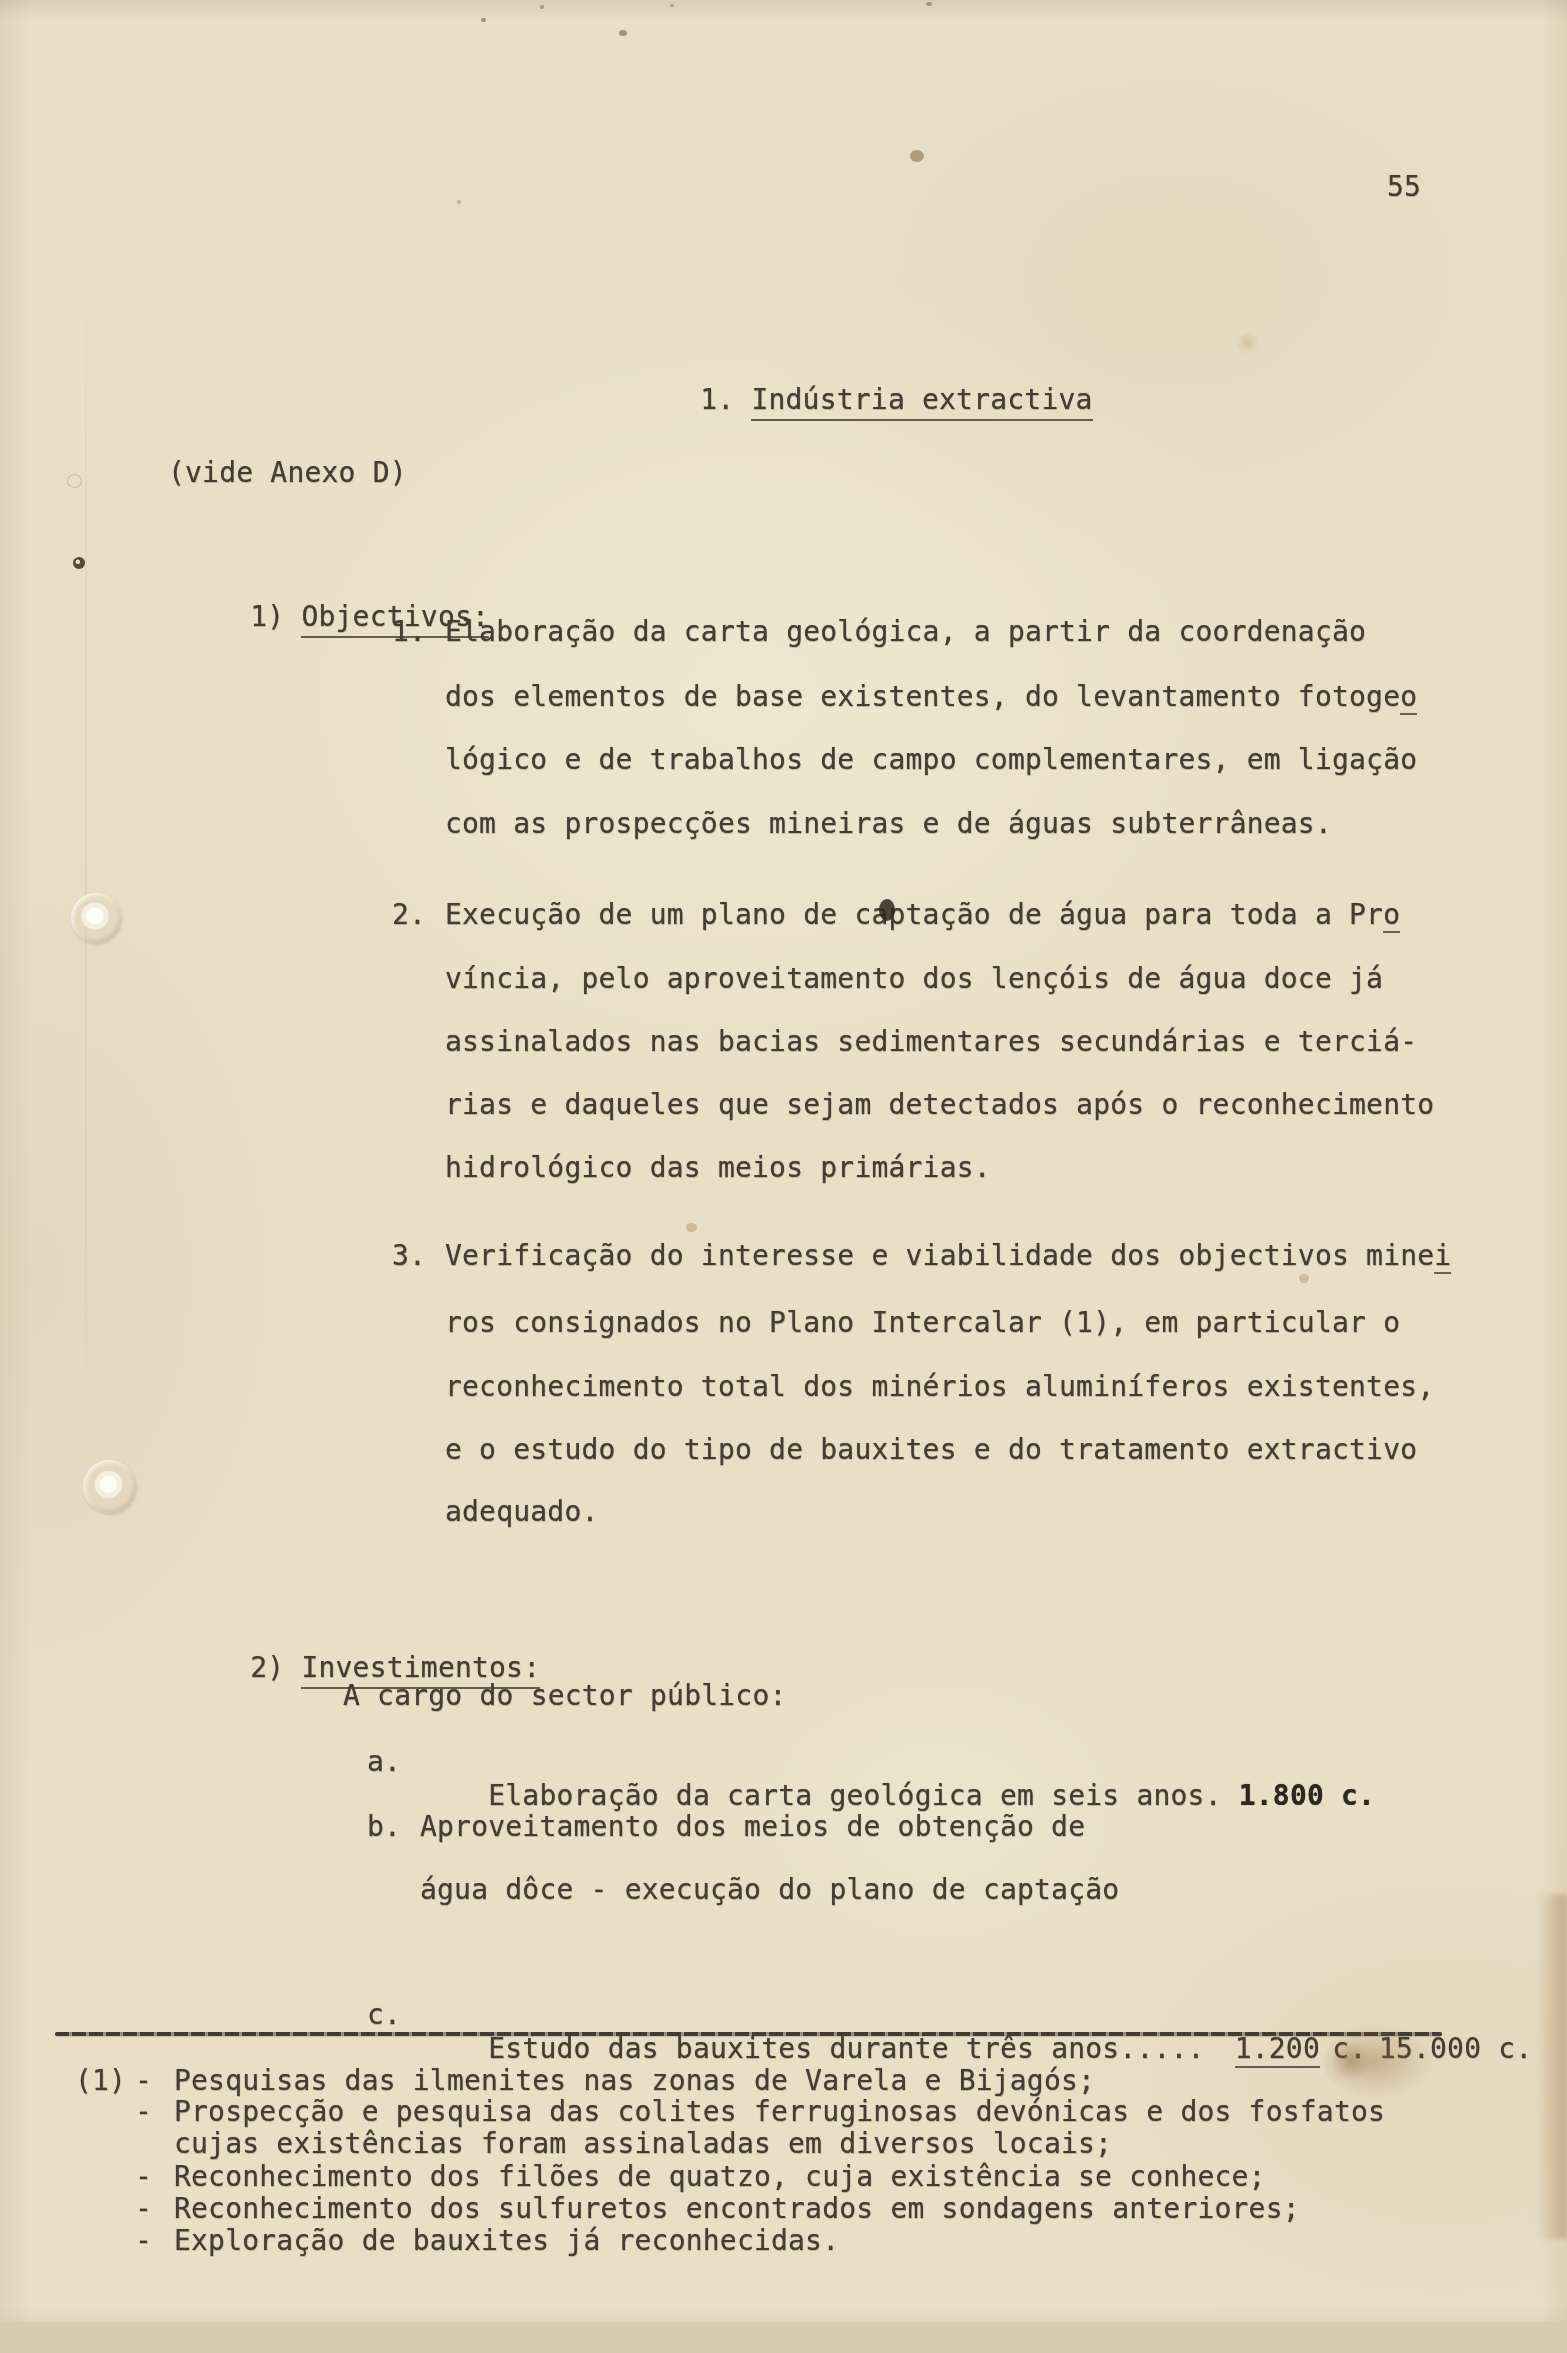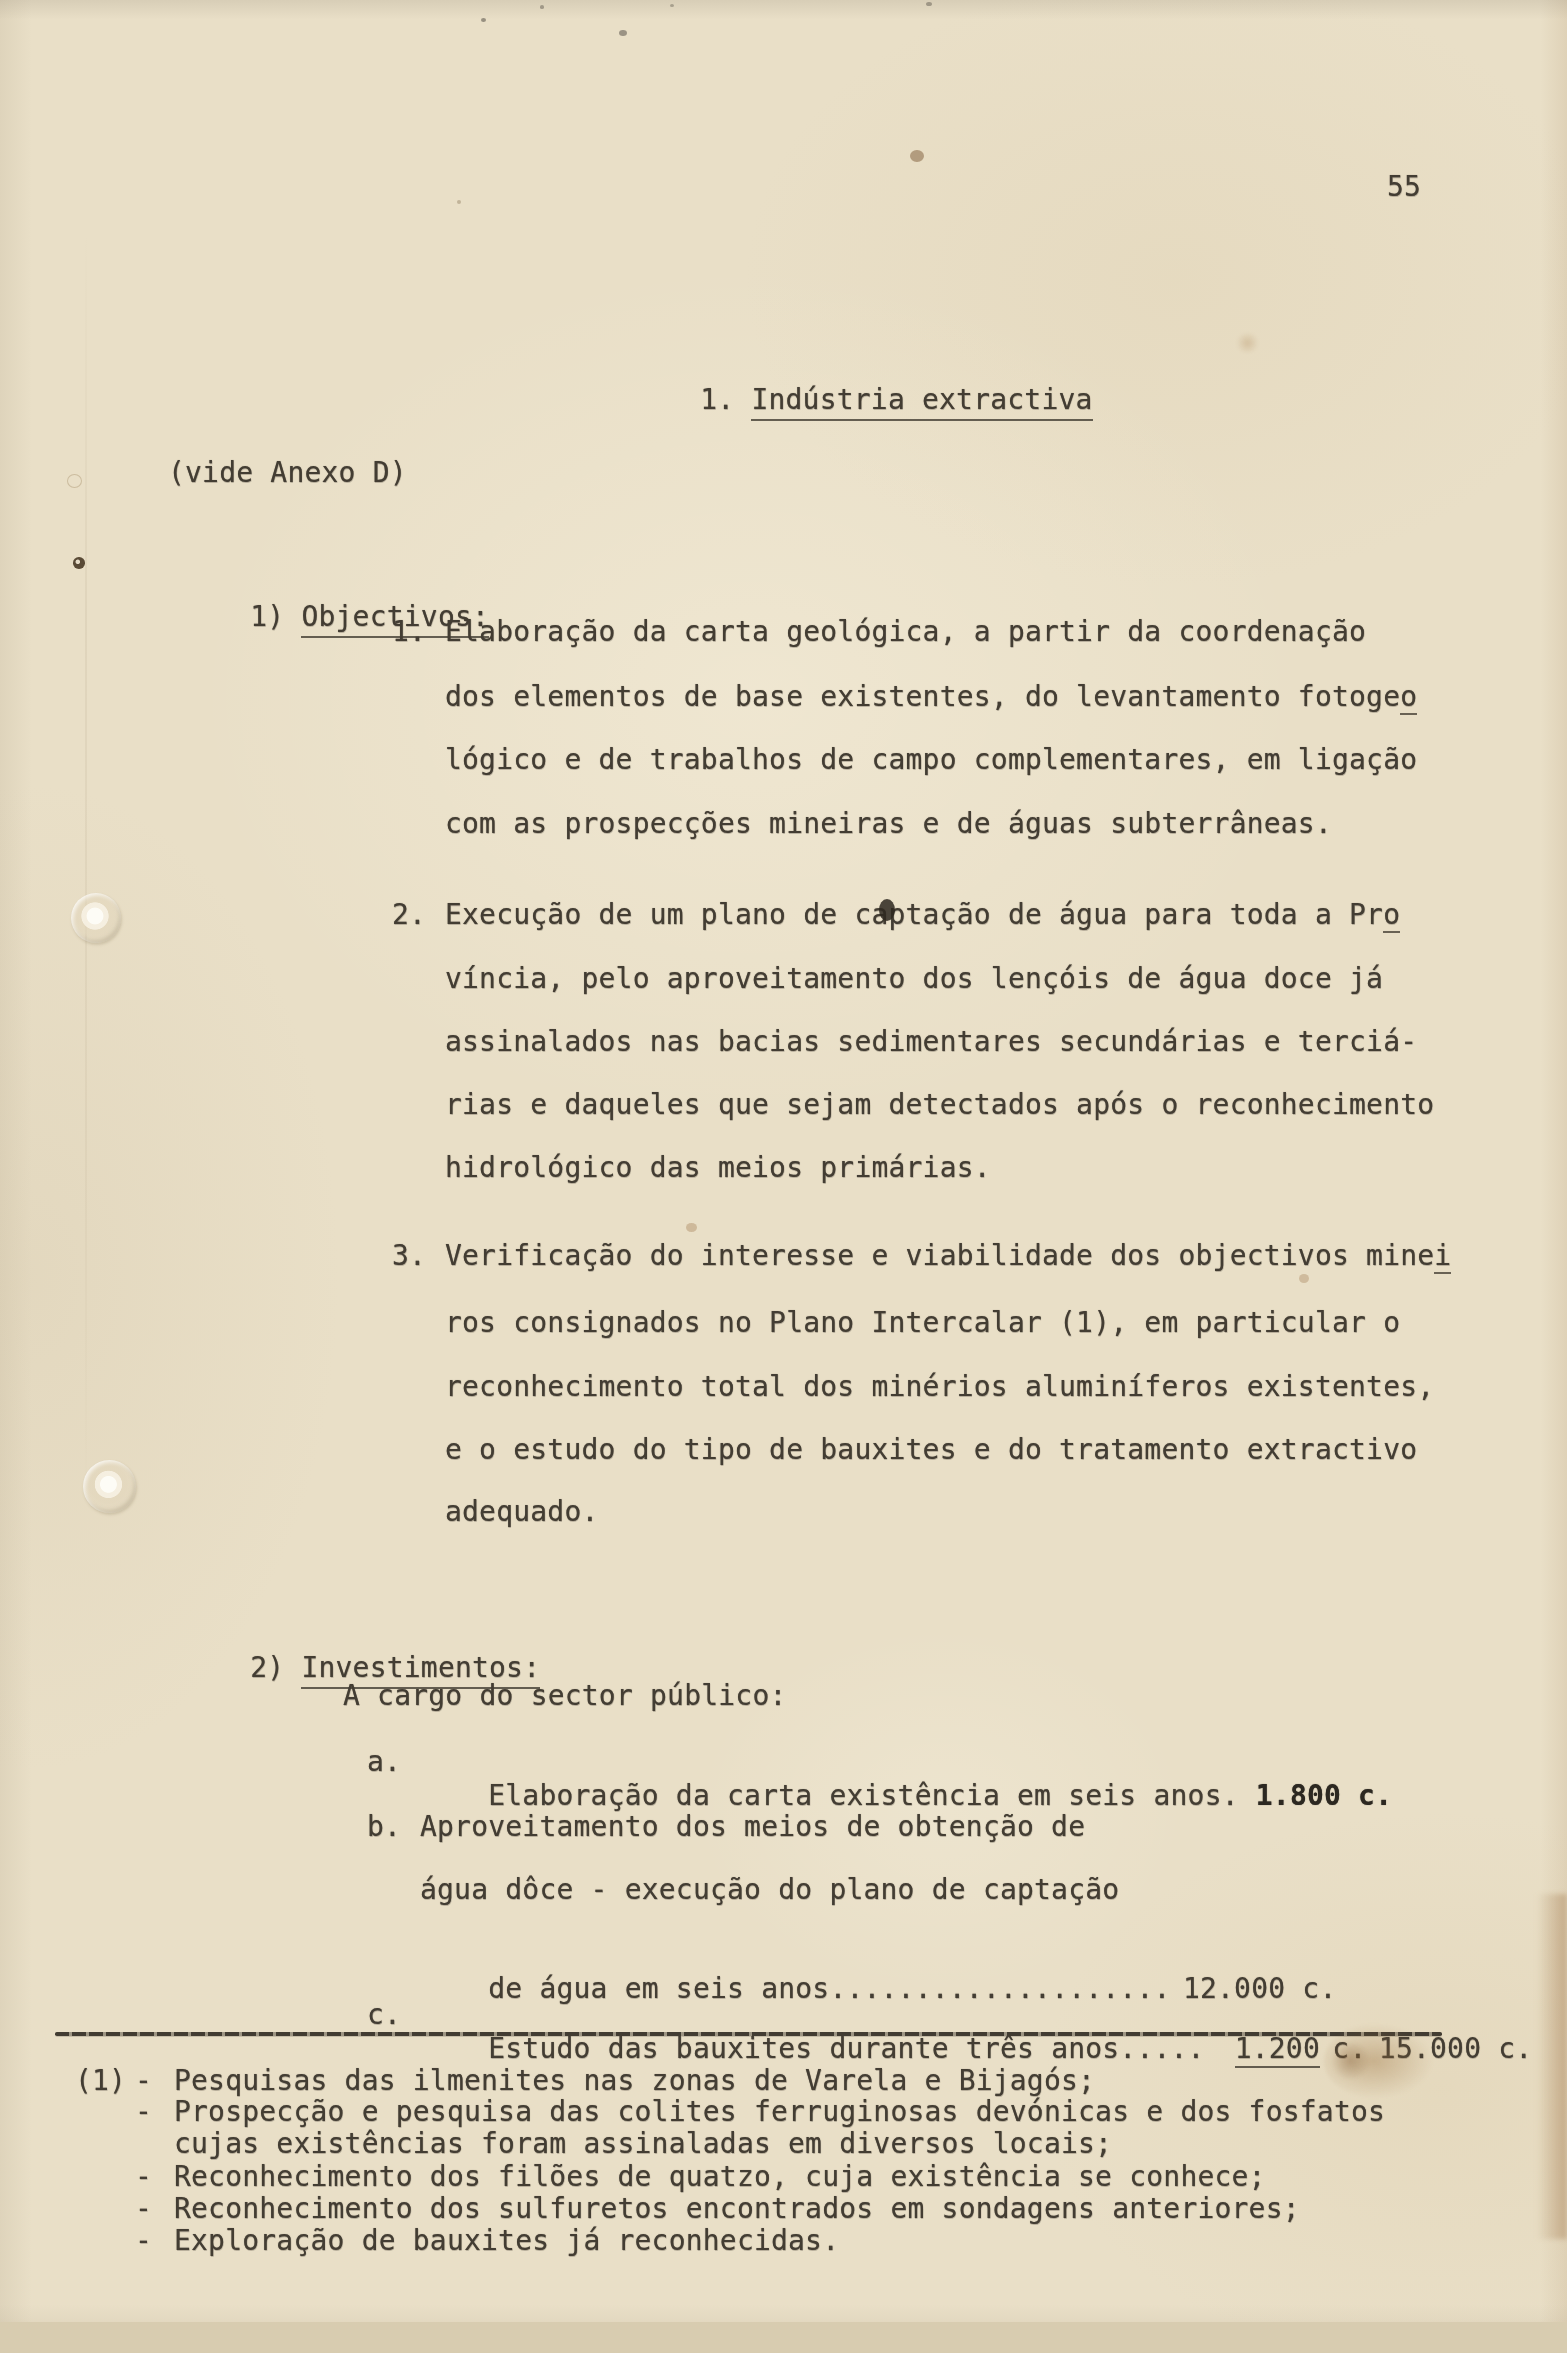--- a/index.html
+++ b/index.html
@@ -99,29 +99,26 @@
   <div class="ln" style="left:445px;top:1433px"><span>e o estudo do tipo de bauxites e do tratamento extractivo</span><span class="cont"></span></div>
   <div class="ln" style="left:445px;top:1495px"><span>adequado.</span><span class="cont"></span></div>
 
   <div class="ln" style="left:182px;top:1617px">
     <span>2) </span><span class="ul-head">Investimentos:</span>
   </div>
   <div class="ln" style="left:343px;top:1679px">A cargo do sector público:</div>
 
   <div class="ln" style="left:367px;top:1745px">a.</div>
   <div class="ln" style="left:420px;top:1745px">
-    <span>Elaboração da carta existência em seis anos.</span><span class="bold gap-lg">1.800 c.</span>
+    <span>Elaboração da carta geológica em seis anos.</span><span class="bold gap-lg">1.800 c.</span>
   </div>
 
   <div class="ln" style="left:367px;top:1810px">b.</div>
   <div class="ln" style="left:420px;top:1810px">Aproveitamento dos meios de obtenção de</div>
   <div class="ln" style="left:420px;top:1873px">água dôce - execução do plano de captação</div>
-  <div class="ln" style="left:420px;top:1938px">
-    <span>de água em seis anos....................</span><span class="gap-sm">12.000 c.</span>
-  </div>
 
   <div class="ln" style="left:367px;top:1998px">c.</div>
   <div class="ln" style="left:420px;top:1998px">
     <span>Estudo das bauxites durante três anos.....</span><span class="ul-num gap-md">1.200</span><span class="gap-sm">c.</span><span class="gap-sm">15.000 c.</span>
   </div>
 
   <div class="rule"></div>
 
   <div class="ln" style="left:75px;top:2064px">(1)</div>
   <div class="ln" style="left:135px;top:2064px"><span class="dash">-</span><span>Pesquisas das ilmenites nas zonas de Varela e Bijagós;</span></div>

